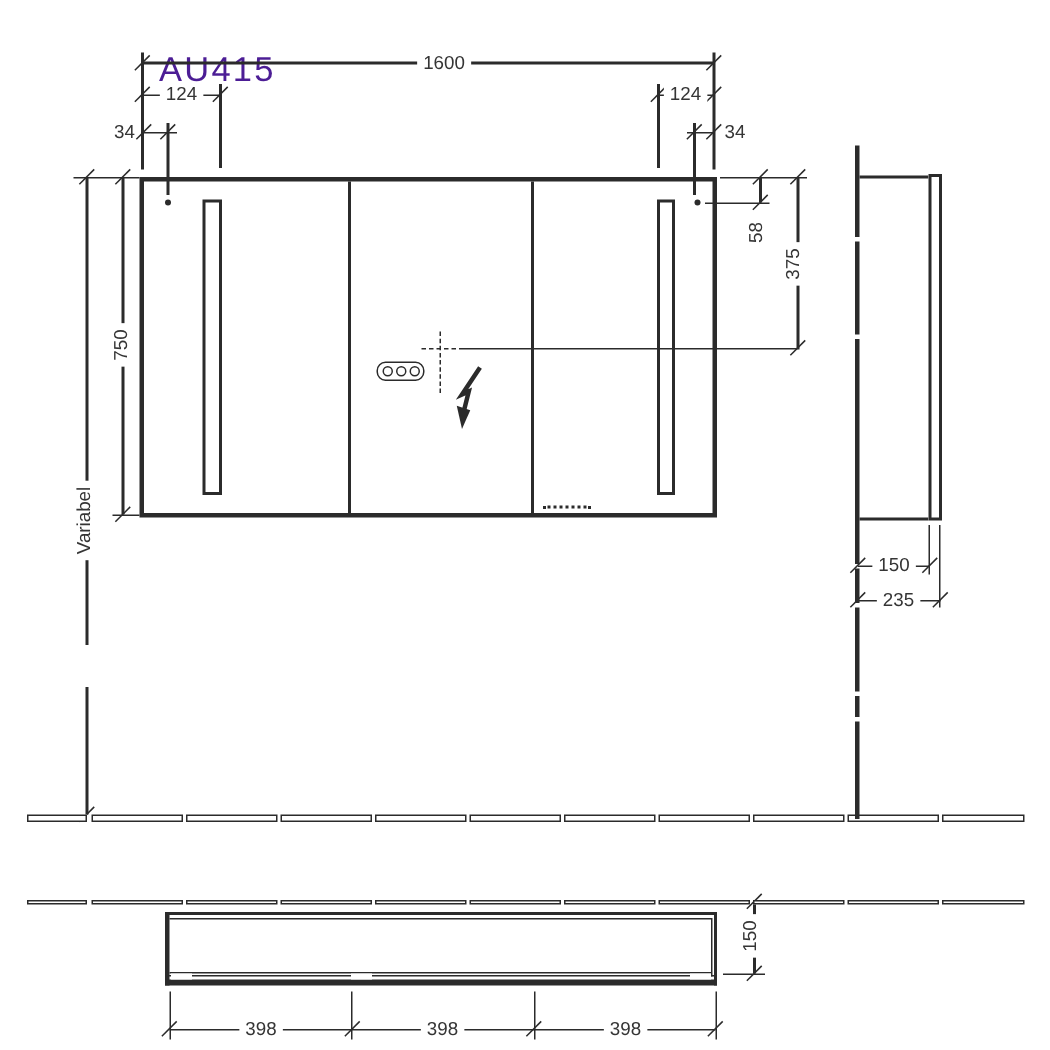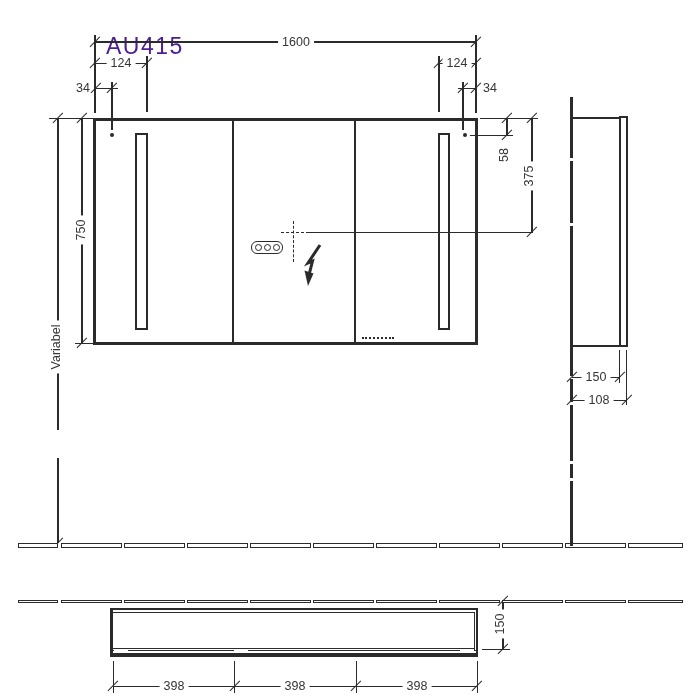--- a/index.html
+++ b/index.html
@@ -128,21 +128,21 @@
   <div class="thinbox" style="left:619px;top:116px;width:8.5px;height:231px;"></div>
   <div class="vl" style="left:619px;top:350px;height:33px;"></div>
   <div class="vl" style="left:626px;top:350px;height:55px;"></div>
   <div class="hl" style="left:572px;top:376.6px;width:48px;"></div>
   <div class="tick" style="left:572px;top:377px;"></div>
   <div class="tick" style="left:620px;top:377px;"></div>
   <div class="dimtext bg" style="left:596px;top:377px;">150</div>
   <div class="hl" style="left:572px;top:399.6px;width:55px;"></div>
   <div class="tick" style="left:572px;top:400px;"></div>
   <div class="tick" style="left:627px;top:400px;"></div>
-  <div class="dimtext bg" style="left:599px;top:400px;">108</div>
+  <div class="dimtext bg" style="left:599px;top:400px;">235</div>
 
   <div class="vl" style="left:110px;top:608px;width:3px;height:49px;"></div>
   <div class="hl" style="left:110px;top:607.5px;width:367.5px;height:2.4px;"></div>
   <div class="hl" style="left:113px;top:611.5px;width:361px;height:1.1px;"></div>
   <div class="vl" style="left:473.5px;top:611.5px;height:39px;"></div>
   <div class="vl" style="left:475.5px;top:608px;width:2.2px;height:49px;"></div>
   <div class="hl" style="left:113px;top:647.6px;width:361px;"></div>
   <div class="hl" style="left:110px;top:650.3px;width:367.5px;"></div>
   <div class="hl" style="left:110px;top:653px;width:367.5px;height:3.6px;"></div>
   <div class="notch" style="left:114px;top:649px;width:14px;height:3.6px;"></div>

